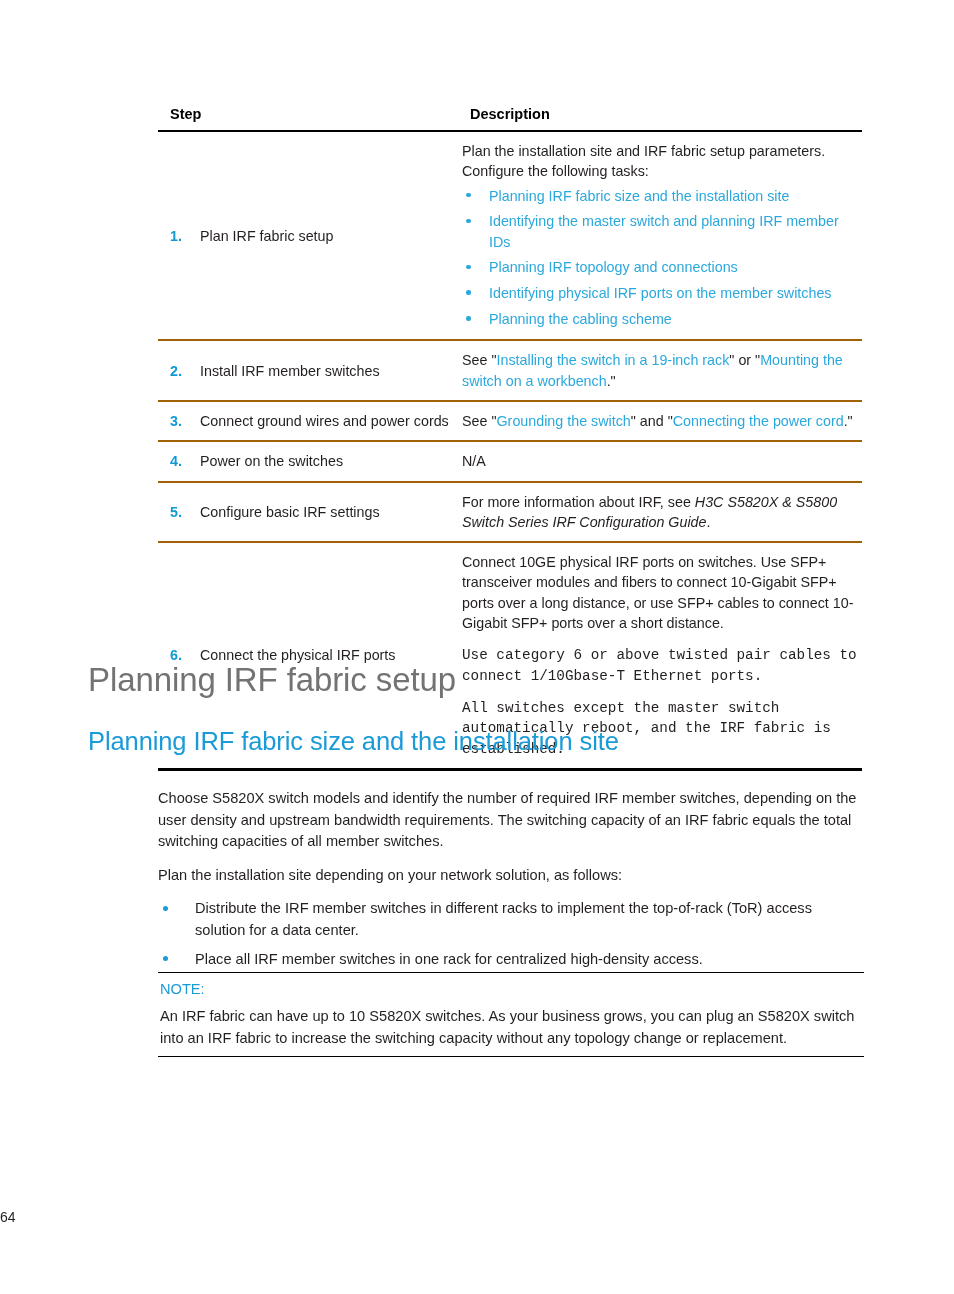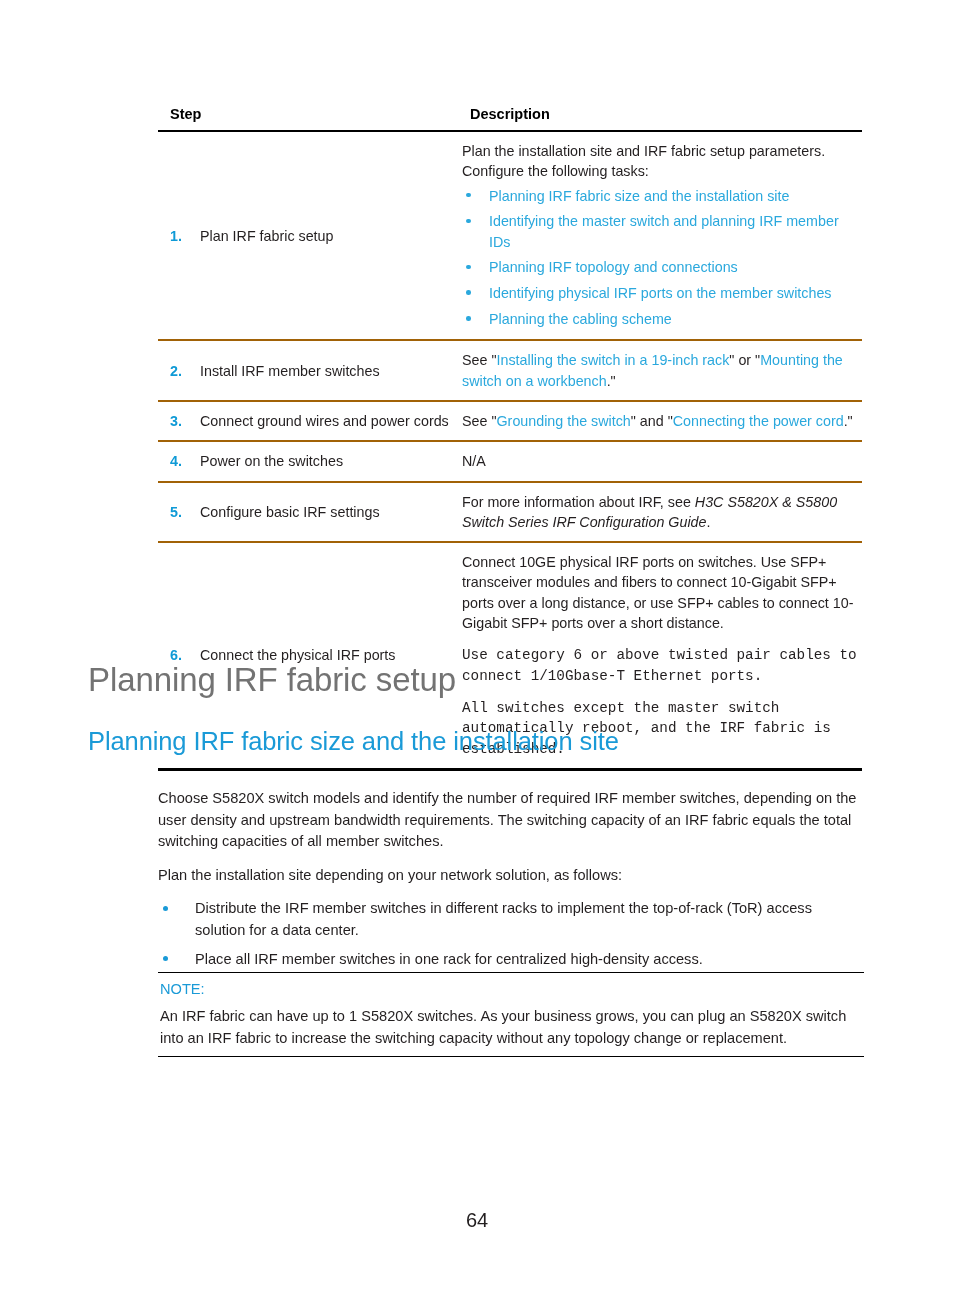--- a/index.html
+++ b/index.html
@@ -191,22 +191,22 @@
     color: #231f20;
     margin: 0 0 0 2px;
   }
 
   
   .page-number {
     position: absolute;
     left: 0;
     top: 1209px;
     width: 954px;
-    text-align: center;
-    font-size: 20px;
+    text-align: left;
+    font-size: 14px;
     color: #231f20;
   }
 </style>
 </head>
 <body>
 
 <div class="page">
 
   <table class="steps-table rule-top">
     <colgroup>
@@ -313,18 +313,18 @@
     <p>Choose S5820X switch models and identify the number of required IRF member switches, depending on the user density and upstream bandwidth requirements. The switching capacity of an IRF fabric equals the total switching capacities of all member switches.</p>
     <p>Plan the installation site depending on your network solution, as follows:</p>
     <ul class="body-list">
       <li><span class="bullet"></span><span>Distribute the IRF member switches in different racks to implement the top-of-rack (ToR) access solution for a data center.</span></li>
       <li><span class="bullet"></span><span>Place all IRF member switches in one rack for centralized high-density access.</span></li>
     </ul>
   </div>
 
   <div class="note-box">
     <div class="note-title">NOTE:</div>
-    <div class="note-text">An IRF fabric can have up to 1 S5820X switches. As your business grows, you can plug an S5820X switch into an IRF fabric to increase the switching capacity without any topology change or replacement.</div>
+    <div class="note-text">An IRF fabric can have up to 10 S5820X switches. As your business grows, you can plug an S5820X switch into an IRF fabric to increase the switching capacity without any topology change or replacement.</div>
   </div>
 
   <div class="page-number">64</div>
 
 </div>
 
 </body></html>

